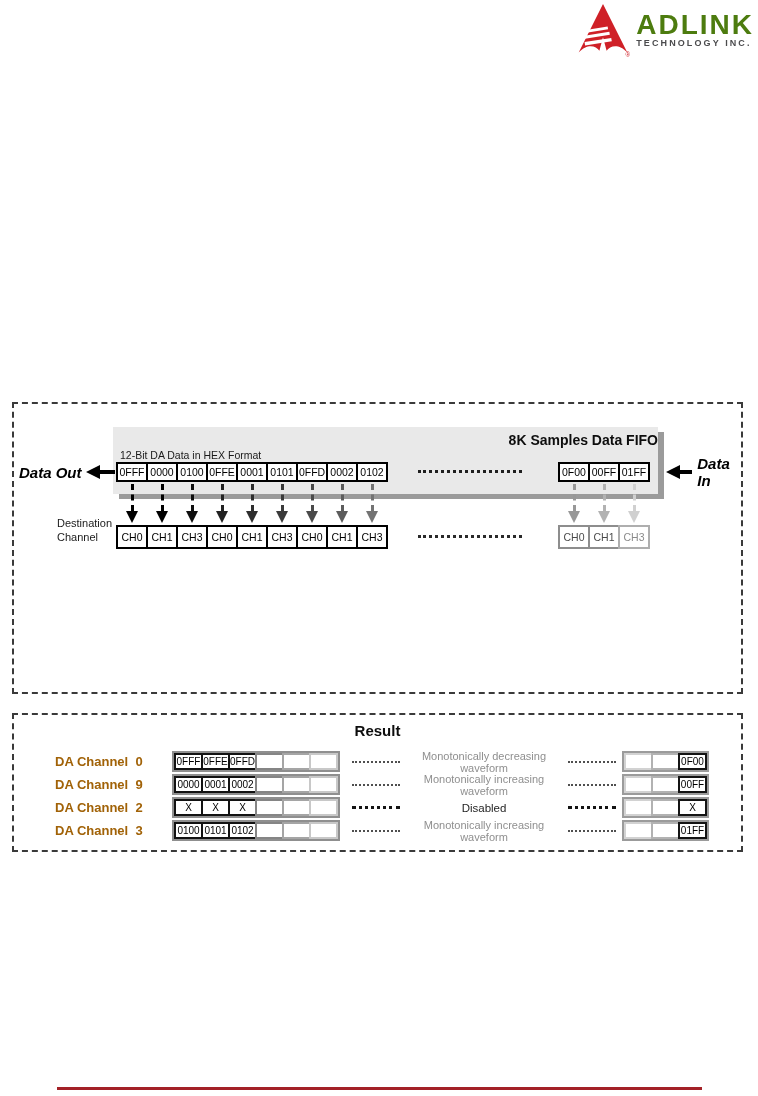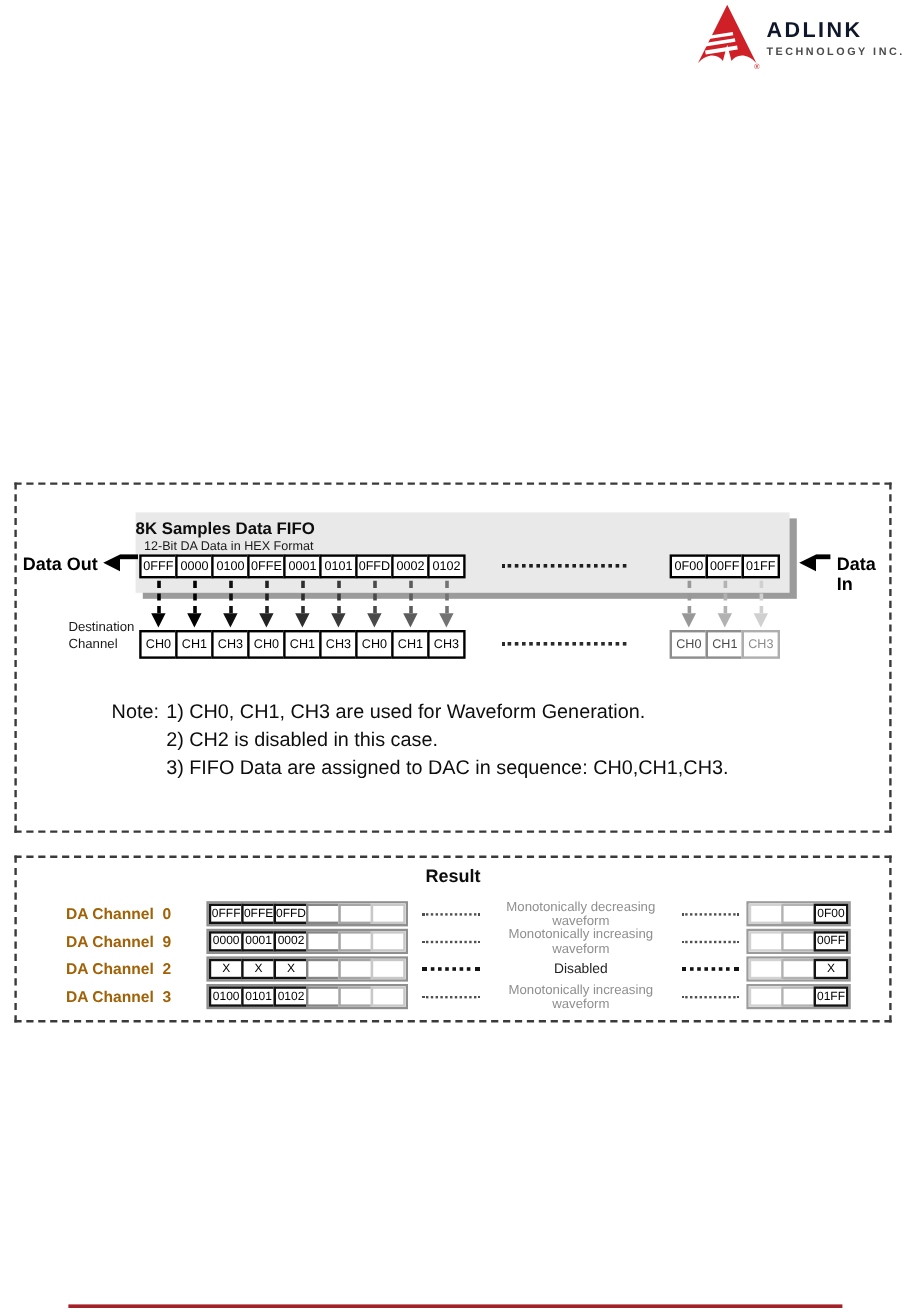--- a/index.html
+++ b/index.html
@@ -6,46 +6,46 @@
   html,body { background:#ffffff; }
   .page {
     position:relative; width:758px; height:1096px; margin:0 auto;
     background:#ffffff; overflow:hidden;
     font-family:"Liberation Sans", sans-serif; color:#111;
   }
 
   
   .logo { position:absolute; top:2px; right:4px; display:flex; align-items:flex-start; }
   .logo-text { margin-left:6px; margin-top:12px; }
-  .logo-brand { font-size:18px; font-weight:bold; letter-spacing:2px; color:#0f172a; line-height:22px; }
+  .logo-brand { font-size:28px; font-weight:bold; letter-spacing:2px; color:#4d7c0f; line-height:22px; }
   .logo-tagline { font-size:9px; font-weight:bold; letter-spacing:2.1px; color:#4b4b4d; margin-top:2px; }
 
   
   .dashed-box { position:absolute; border:2px dashed #3a3a3a; background:#fff; }
   .box-fifo   { left:12px; top:402px; width:731px; height:292px; }
   .box-result { left:12px; top:713px; width:731px; height:139px; }
 
   
   .fifo-gray { position:absolute; left:99px; top:23px; width:545px; height:67px;
                background:#e9e9e9; box-shadow:6px 5px 0 #9b9b9b; }
-  .fifo-title { text-align:left; padding-top:5px; font-size:14px; font-weight:bold; color:#0d0d0d; }
+  .fifo-title { text-align:right; padding-top:5px; font-size:14px; font-weight:bold; color:#0d0d0d; }
   .fifo-format { position:absolute; left:106px; top:45px; font-size:10.5px; color:#1a1a1a; }
 
   
   .cellrow { position:absolute; display:flex; }
   .cells-left  { left:102px; top:58px; }
   .cells-right { left:544px; top:58px; }
   .hcell { width:32px; height:20px; margin-right:-2px; border:2px solid #000;
            background:#fff; font-size:10.5px; line-height:16px; text-align:center; color:#000; }
 
   .fifo-dots { position:absolute; left:404px; top:66px; width:104px; height:0; border-top:3px dotted #1f1f1f; }
   .chan-dots { position:absolute; left:404px; top:131px; width:104px; height:0; border-top:3px dotted #2a2a2a; }
 
   
-  .h-arrow { position:absolute; height:20px; display:flex; align-items:flex-start; }
+  .h-arrow { position:absolute; height:20px; display:flex; align-items:center;font-style:italic; }
   .arrow-out { left:5px;  top:58px; }
   .arrow-in  { left:652px; top:58px; }
   .h-label { font-size:15px; font-weight:bold; color:#000; }
   .h-head { width:0; height:0; border-top:7px solid transparent; border-bottom:7px solid transparent;
             border-right:14px solid #000; }
   .h-line { width:15px; height:4px; background:#000; }
   .arrow-out .h-label { margin-right:4px; }
   .arrow-in  .h-label { margin-left:5px; }
   .arrow-in  .h-line  { width:14px; }
 
@@ -237,28 +237,20 @@
     </div>
 
     <div class="chan-dots"></div>
 
     <div class="chanrow chans-right">
       <div class="chcell">CH0</div>
       <div class="chcell">CH1</div>
       <div class="chcell">CH3</div>
     </div>
 
-    <div class="note">
-      <span class="note-label">Note:</span>
-      <div>
-        <div>1) CH0, CH1, CH3 are used for Waveform Generation.</div>
-        <div>2) CH2 is disabled in this case.</div>
-        <div>3) FIFO Data are assigned to DAC in sequence: CH0,CH1,CH3.</div>
-      </div>
-    </div>
   </div>
 
   <div class="dashed-box box-result">
     <div class="result-title">Result</div>
 
     <div class="result-row row-0">
       <div class="row-label">DA Channel  0</div>
       <div class="ltable">
         <div class="rcell">0FFF</div>
         <div class="rcell">0FFE</div>

